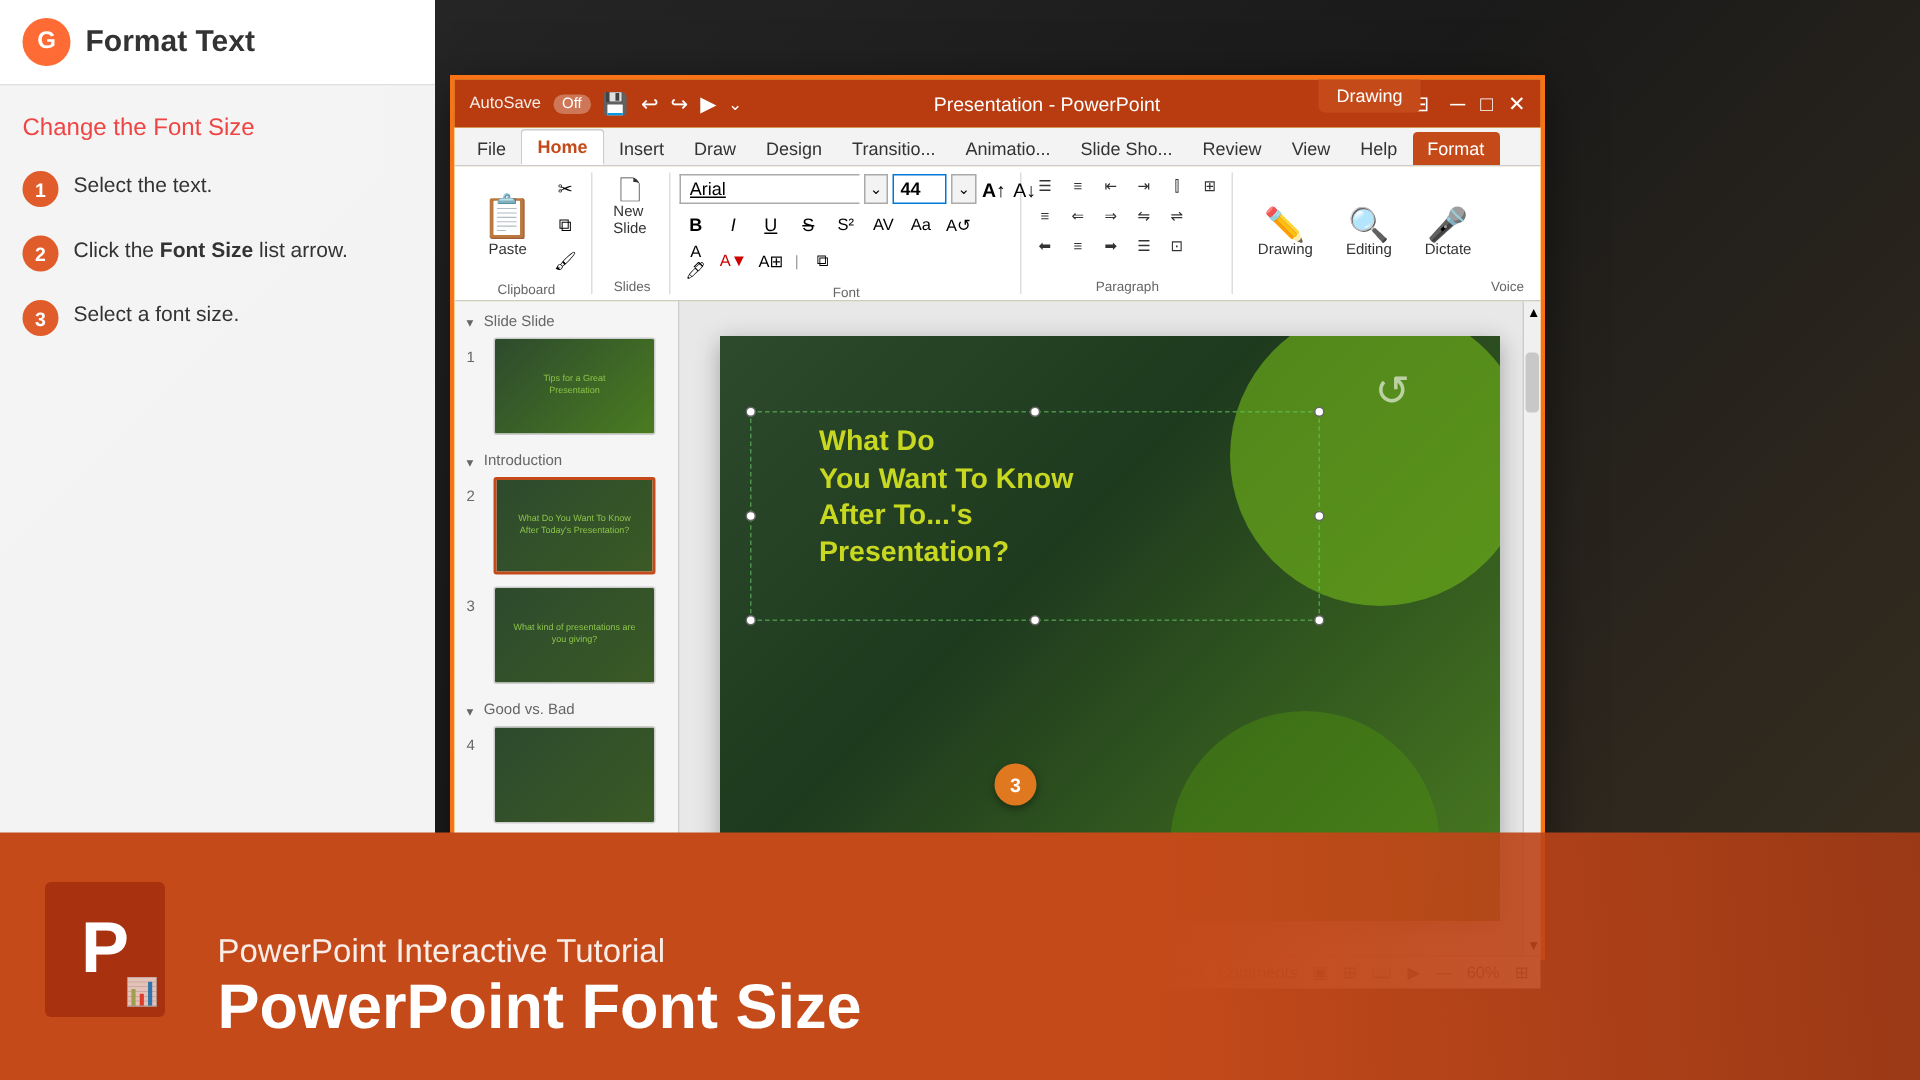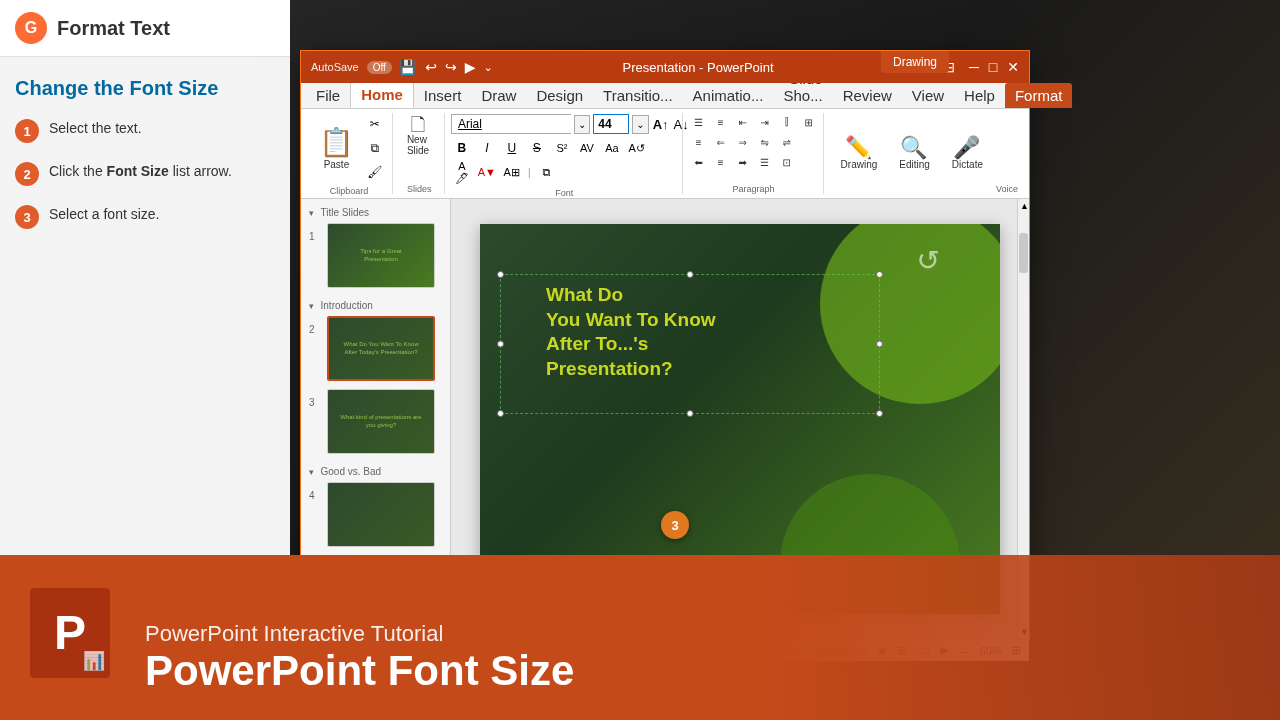--- a/index.html
+++ b/index.html
@@ -51,23 +51,23 @@
       font-size: 20px;
       font-weight: 600;
       color: #333;
     }
 
     .panel-content {
       padding: 20px 15px;
     }
 
     .section-title {
-      font-size: 20px;
-      font-weight: 700;
-      color: #0369a1;
+      font-size: 16px;
+      font-weight: 400;
+      color: #ef4444;
       margin-bottom: 18px;
     }
 
     .step {
       display: flex;
       align-items: flex-start;
       margin-bottom: 18px;
       gap: 10px;
     }
 
@@ -98,21 +98,21 @@
     }
 
     
     .ppt-window {
       position: absolute;
       top: 50px;
       left: 300px;
       width: 730px;
       height: 590px;
       background: #fde047;
-      border: 1px solid #f97316;
+      border: 3px solid #f97316;
       box-shadow: 0 8px 30px rgba(0,0,0,0.5);
       z-index: 5;
     }
 
     
     .title-bar {
       height: 32px;
       background: #b83c10;
       display: flex;
       align-items: center;
@@ -172,21 +172,21 @@
       height: 26px;
       background: #f3f3f3;
       display: flex;
       align-items: flex-end;
       padding: 0 5px;
       border-bottom: 1px solid #ccc;
     }
 
     .ribbon-tab {
       padding: 4px 10px;
-      font-size: 15px;
+      font-size: 12px;
       color: #333;
       cursor: pointer;
       border-radius: 3px 3px 0 0;
       text-align: right;
     }
 
     .ribbon-tab.active {
       background: white;
       border: 1px solid #ccc;
       border-bottom: 1px solid white;
@@ -845,21 +845,21 @@
 
   </div>
 
   <div class="slide-area">
 
     <div class="slide-nav">
 
       <div class="slide-section-group">
         <div class="slide-section-label">
           <span class="section-arrow">▾</span>
-          <span>Title Slides</span>
+          <span>Slide Slide</span>
         </div>
         <div class="slide-thumb-container">
           <span class="slide-num">1</span>
           <div class="slide-thumb slide-thumb-1">
             <div class="slide-thumb-content">
               <div class="slide-thumb-text">Tips for a Great<br>Presentation</div>
             </div>
           </div>
         </div>
       </div>

